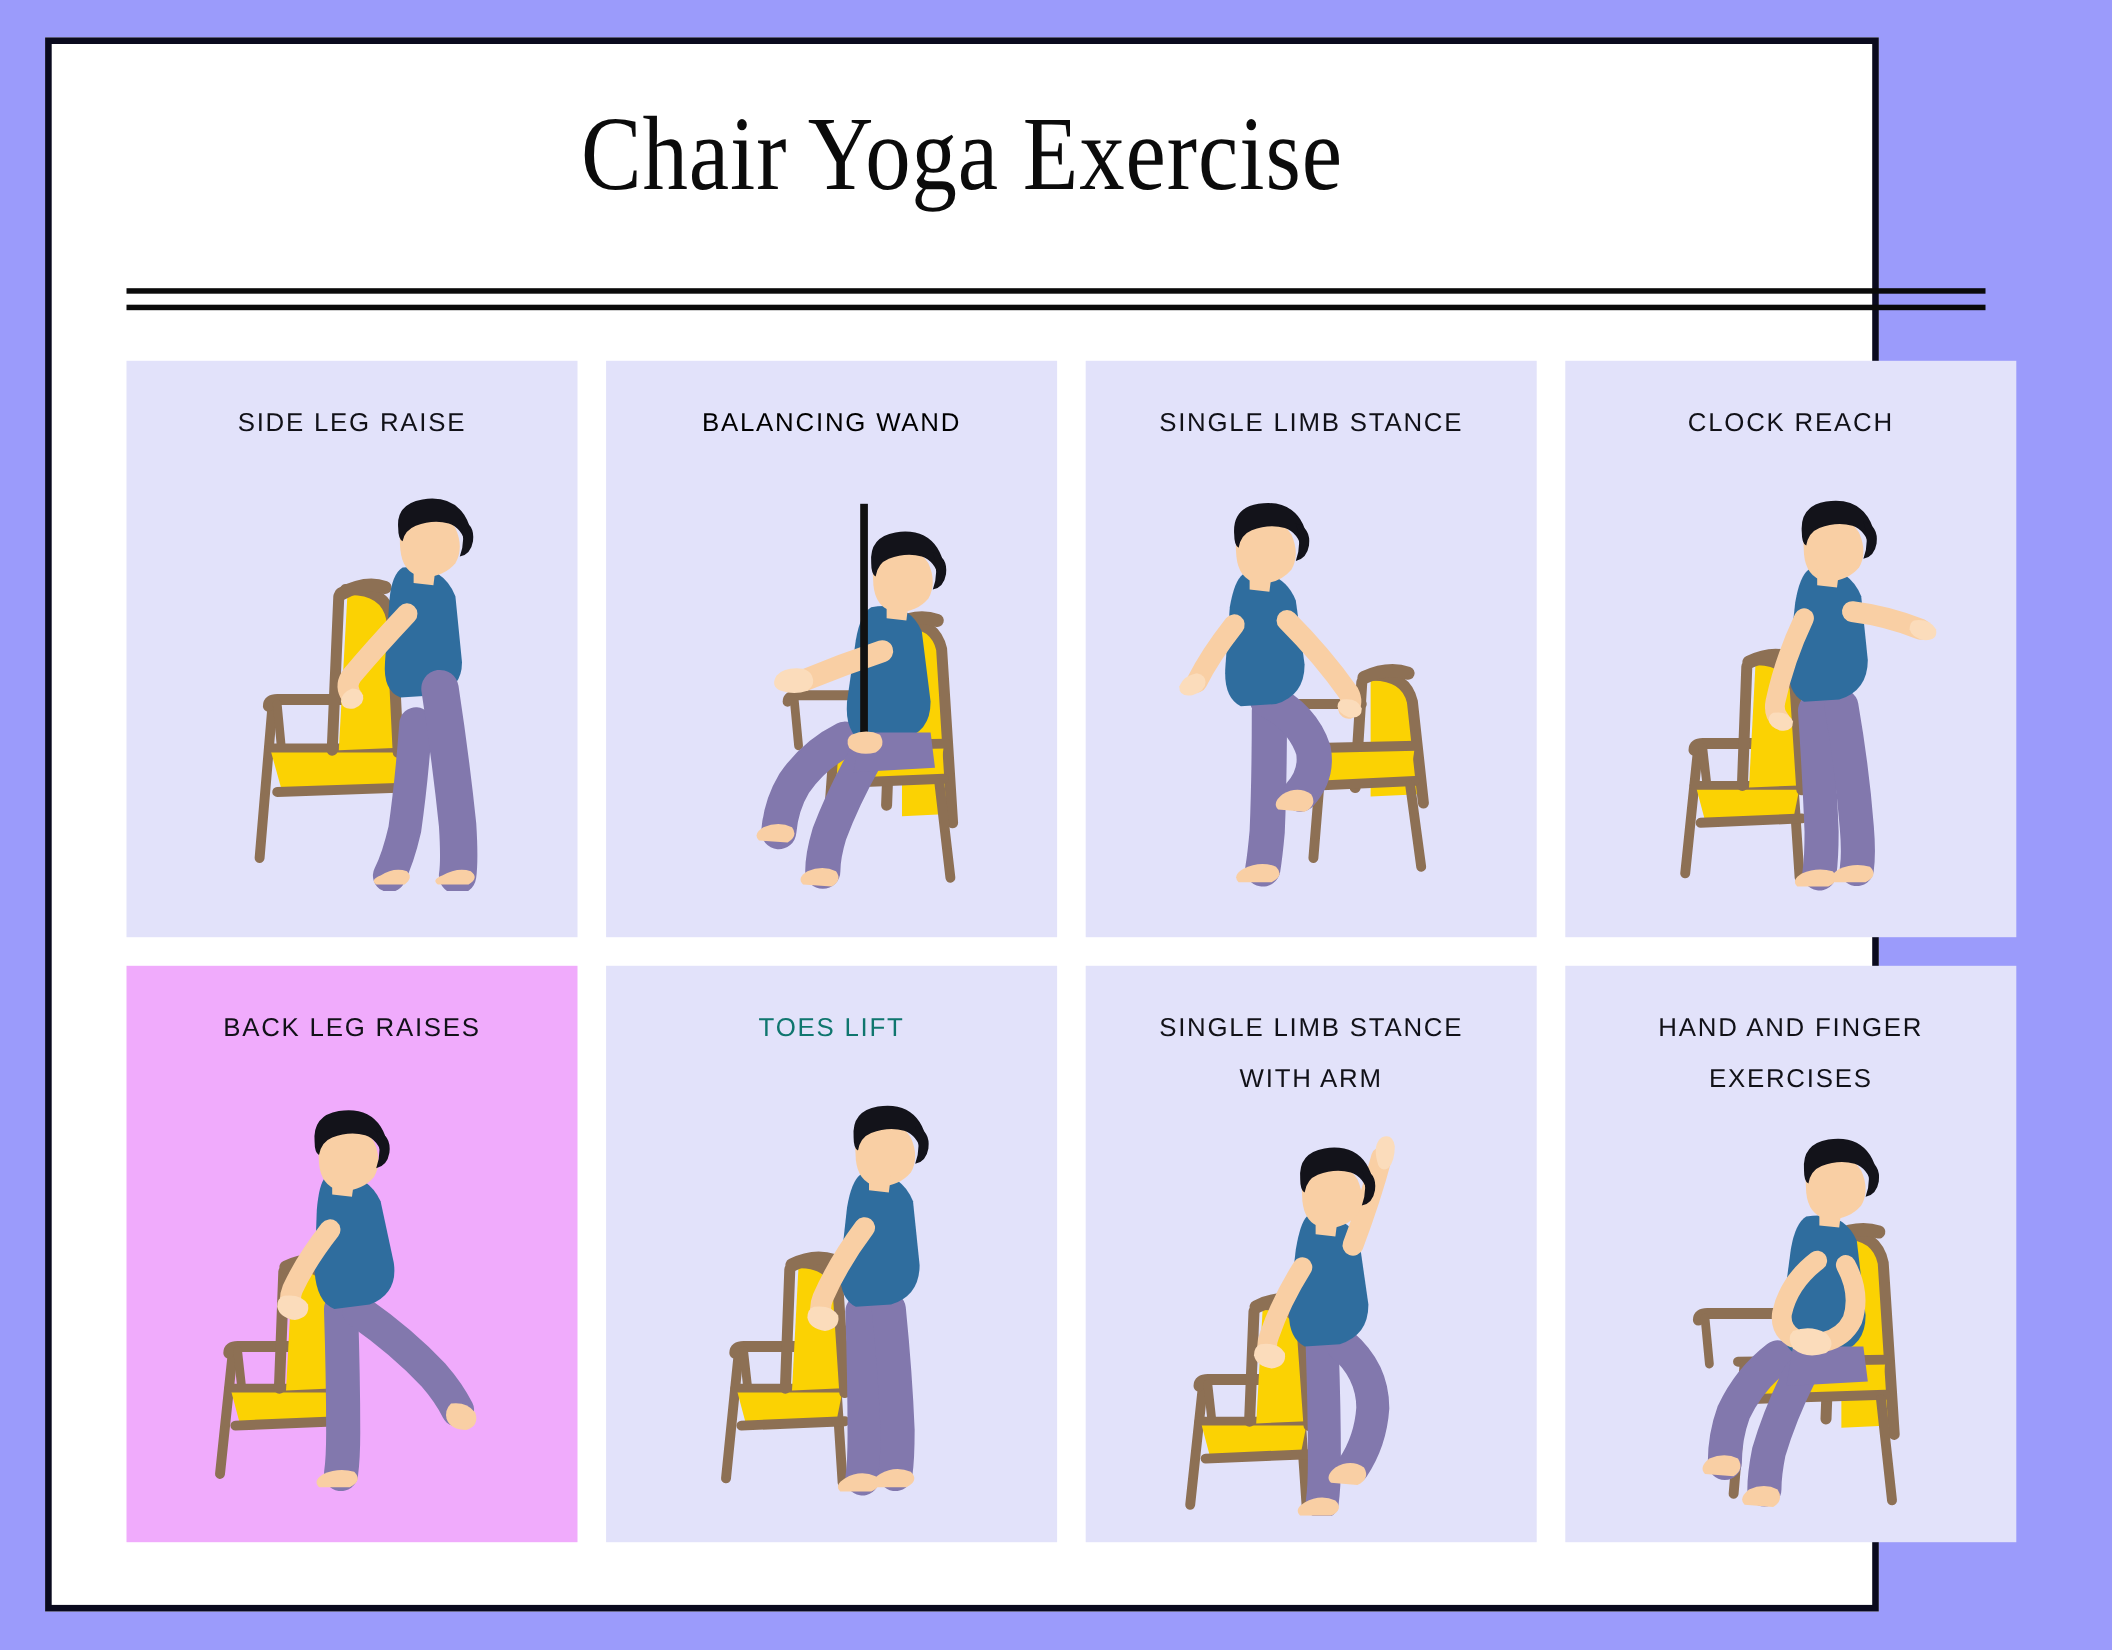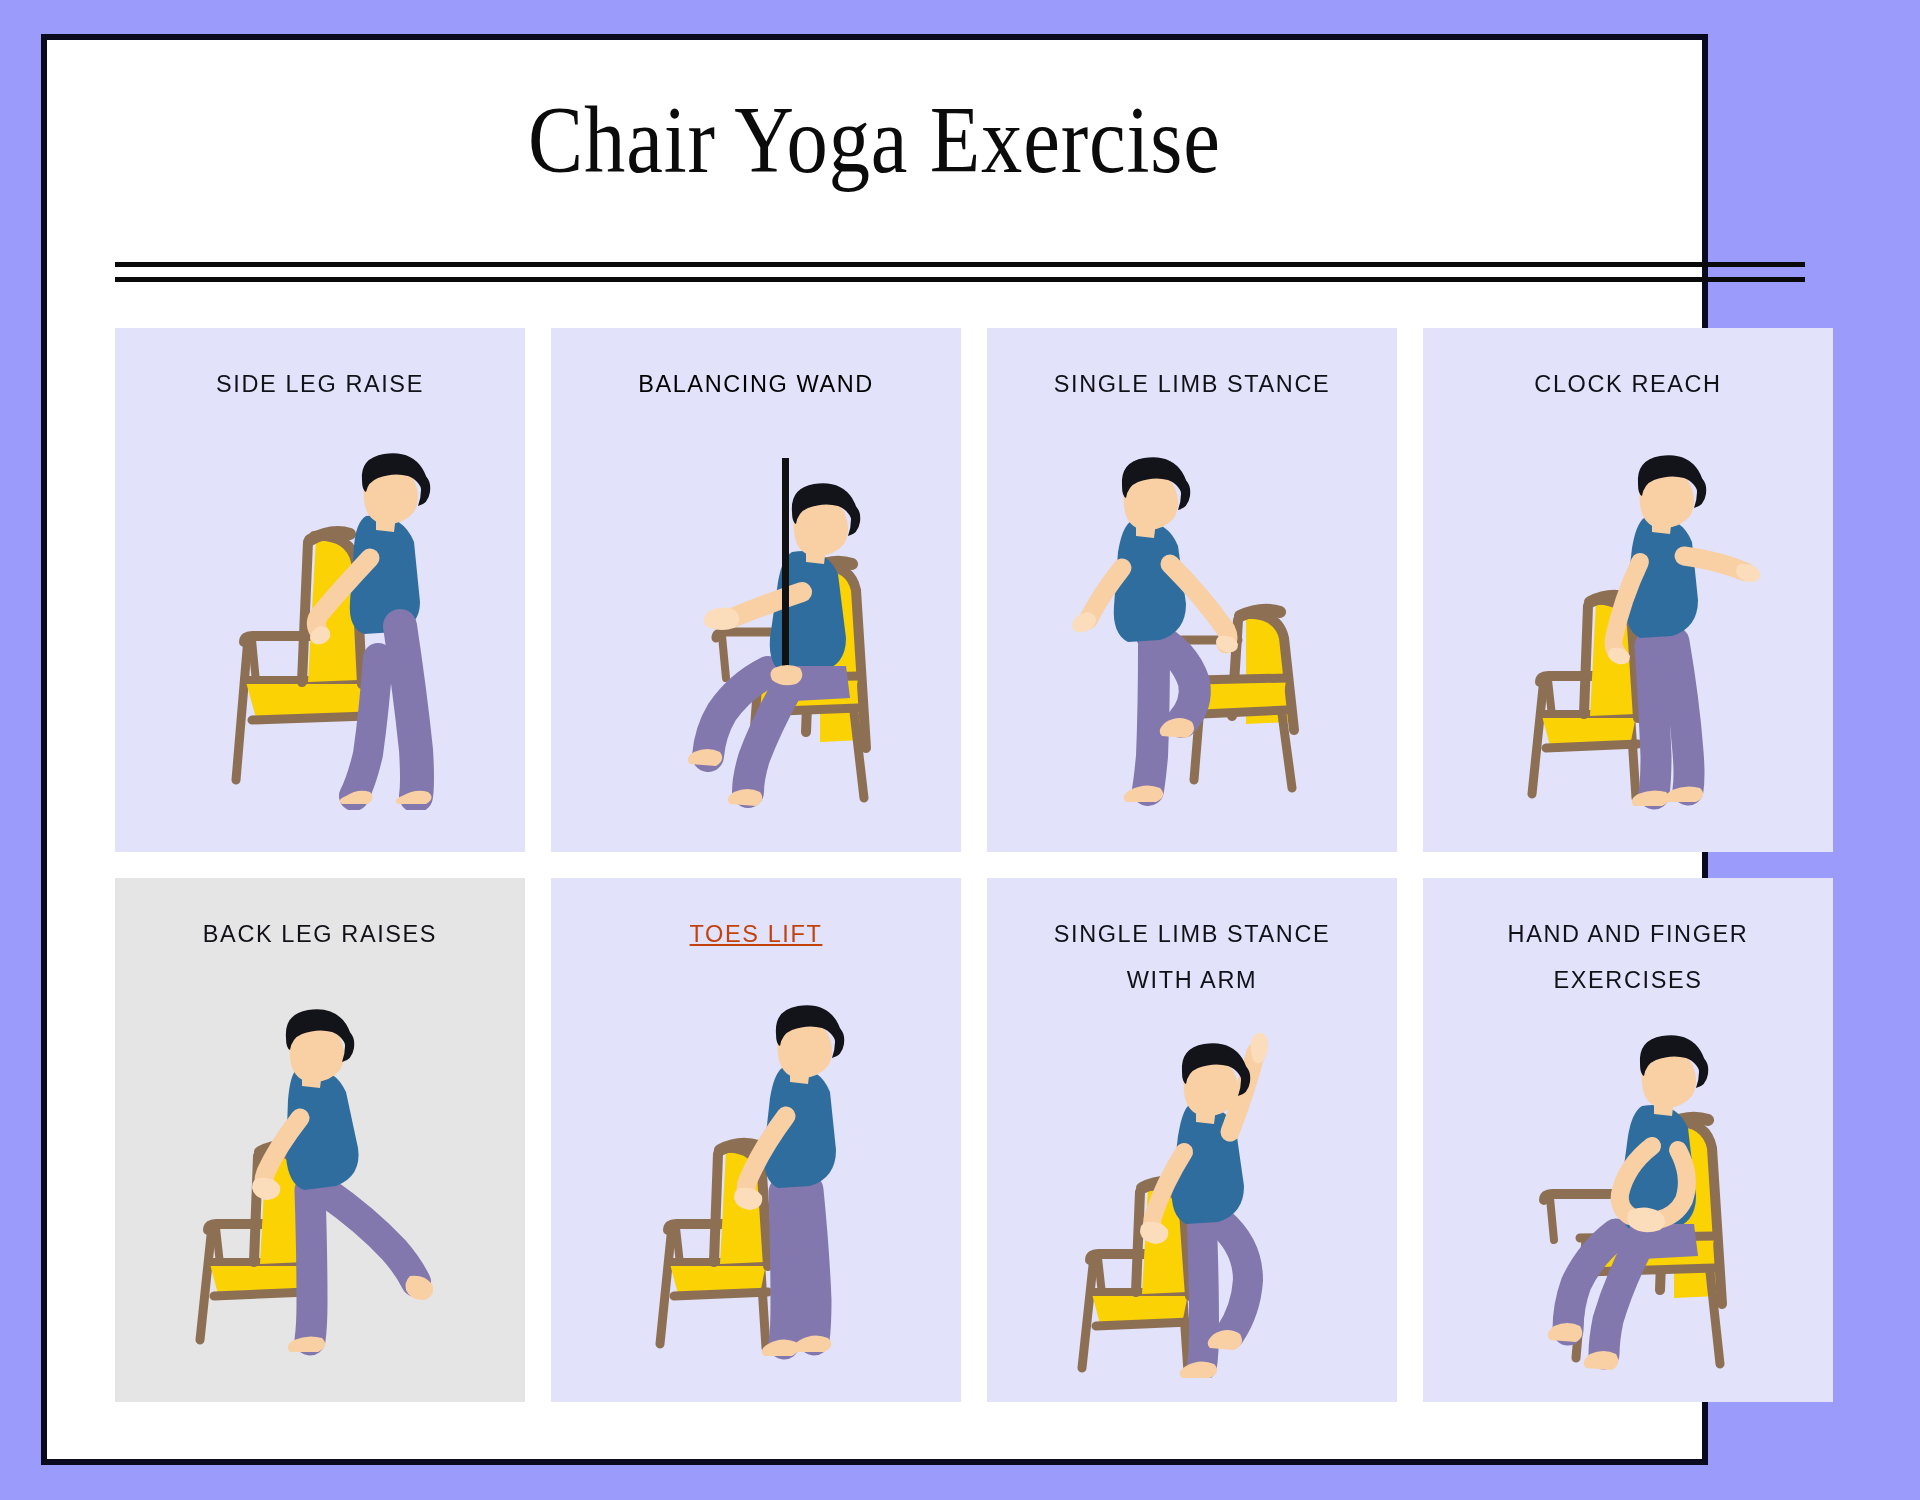--- a/index.html
+++ b/index.html
@@ -277,21 +277,21 @@
             <path d="M134 198 Q148 196 152 206 Q152 216 140 214 Q130 210 130 204 Q130 200 134 198 Z" fill="#fbdcbb"></path>
 
             <path d="M166 20 Q198 12 212 34 Q220 52 212 66 Q200 80 180 78 Q164 74 162 54 Q160 32 166 20 Z" fill="#f9cfa4"></path>
             <path d="M160 34 Q158 10 182 6 Q208 2 220 20 Q230 36 222 48 Q218 32 206 28 Q192 24 176 30 Q166 34 164 46 Q160 44 160 34 Z" fill="#13131a"></path>
             <path d="M216 24 Q230 28 228 44 Q226 56 216 58 Q222 42 216 24 Z" fill="#13131a"></path>
             <path d="M174 68 L194 68 L192 84 L174 82 Z" fill="#f9cfa4"></path>
           </svg>
         </div>
       </div>
 
-      <div class="card" style="background: #e5e5e5;">
+      <div class="card" style="background: #f0abfc;">
         <div class="card-label" style="color: rgb(17, 17, 24);">BACK LEG RAISES</div>
         <div class="card-art">
           <svg width="300" height="360" viewBox="0 0 300 360">
 
             <path d="M42 226 L30 340" stroke="#8d7054" stroke-width="9" fill="none" stroke-linecap="round"></path>
             <path d="M128 224 L136 344" stroke="#8d7054" stroke-width="9" fill="none" stroke-linecap="round"></path>
             <path d="M38 230 Q38 224 46 224 L120 224" stroke="#8d7054" stroke-width="10" fill="none" stroke-linecap="round"></path>
             <path d="M46 228 L50 264" stroke="#8d7054" stroke-width="8" fill="none" stroke-linecap="round"></path>
             <path d="M40 264 L136 264 L130 294 L48 294 Z" fill="#fbd203"></path>
             <path d="M38 262 L138 262" stroke="#8d7054" stroke-width="8" stroke-linecap="round"></path>
@@ -314,21 +314,21 @@
 
             <path d="M124 24 Q156 16 170 38 Q178 56 170 70 Q158 84 138 82 Q122 78 120 58 Q118 36 124 24 Z" fill="#f9cfa4"></path>
             <path d="M116 38 Q114 14 138 10 Q164 6 176 24 Q186 40 178 52 Q174 36 162 32 Q148 28 132 34 Q122 38 120 50 Q116 48 116 38 Z" fill="#13131a"></path>
             <path d="M172 28 Q186 32 184 48 Q182 60 172 62 Q178 46 172 28 Z" fill="#13131a"></path>
             <path d="M132 72 L152 72 L150 88 L132 86 Z" fill="#f9cfa4"></path>
           </svg>
         </div>
       </div>
 
       <div class="card" style="background: rgb(226, 226, 250);">
-        <div class="card-label" style="color: #c2410c; text-decoration: underline;">TOES LIFT</div>
+        <div class="card-label" style="color: #0f766e;">TOES LIFT</div>
         <div class="card-art">
           <svg width="300" height="360" viewBox="0 0 300 360">
 
             <path d="M66 226 L54 344" stroke="#8d7054" stroke-width="9" fill="none" stroke-linecap="round"></path>
             <path d="M152 224 L160 348" stroke="#8d7054" stroke-width="9" fill="none" stroke-linecap="round"></path>
             <path d="M62 230 Q62 224 70 224 L144 224" stroke="#8d7054" stroke-width="10" fill="none" stroke-linecap="round"></path>
             <path d="M70 228 L74 264" stroke="#8d7054" stroke-width="8" fill="none" stroke-linecap="round"></path>
             <path d="M64 264 L160 264 L154 294 L72 294 Z" fill="#fbd203"></path>
             <path d="M62 262 L162 262" stroke="#8d7054" stroke-width="8" stroke-linecap="round"></path>
             <path d="M68 296 L162 292" stroke="#8d7054" stroke-width="9" stroke-linecap="round"></path>

